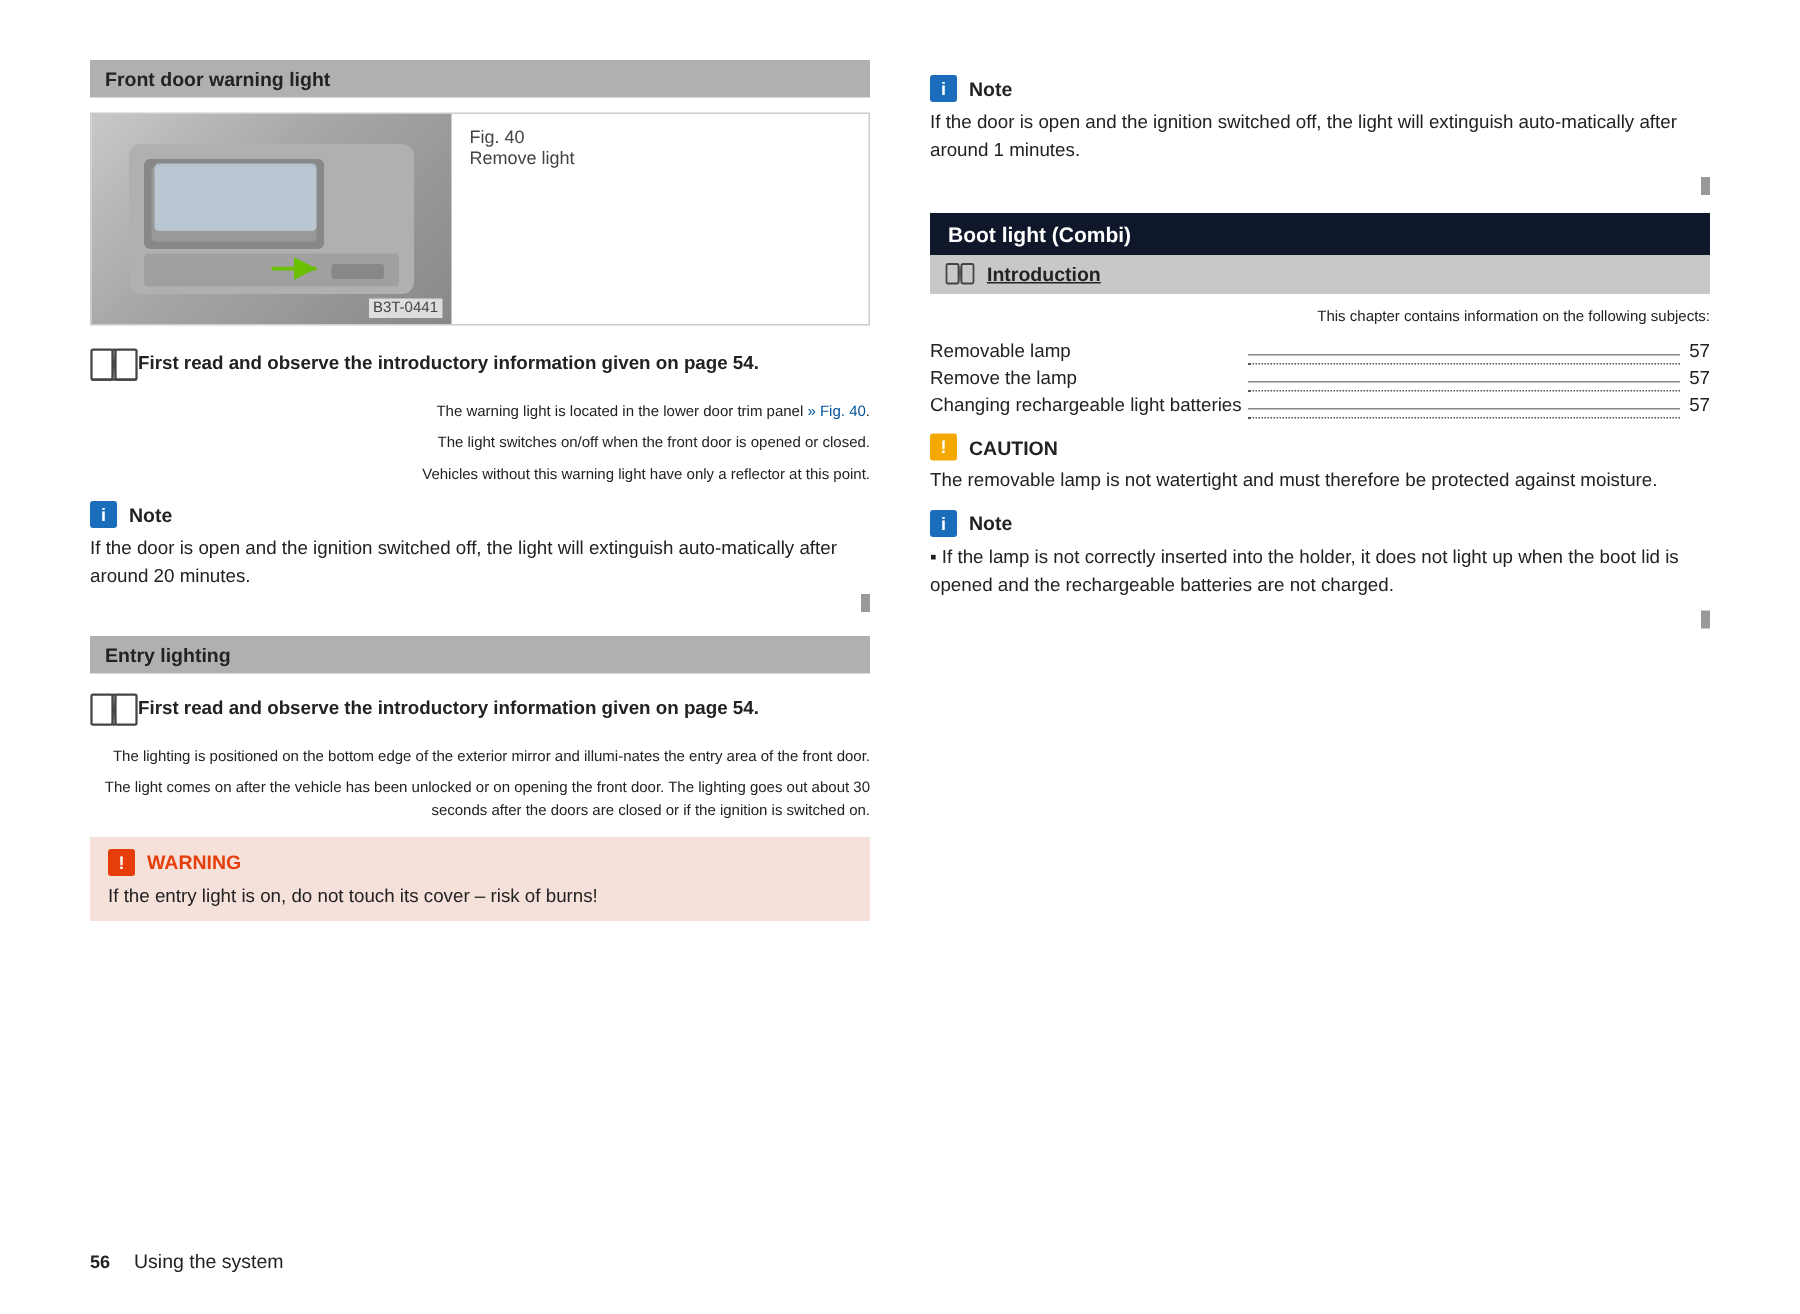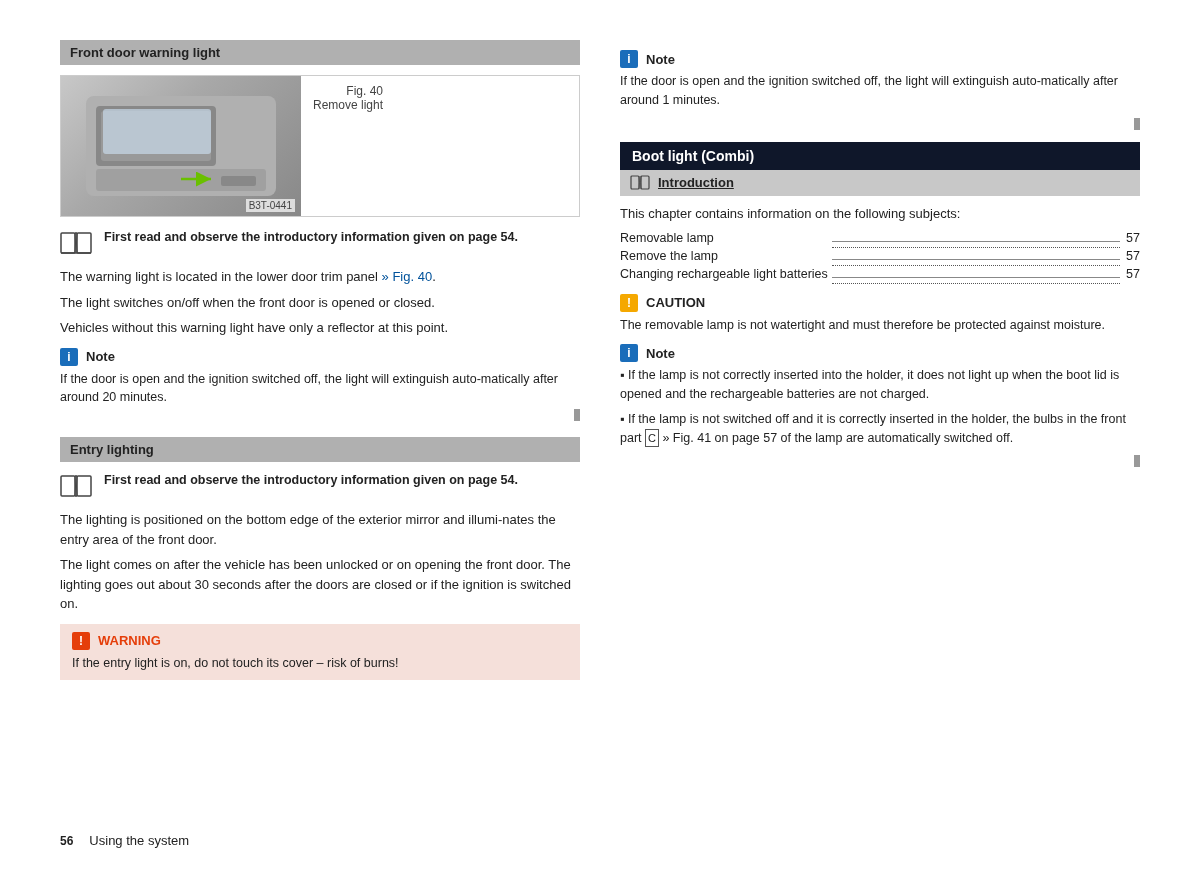--- a/index.html
+++ b/index.html
@@ -58,50 +58,50 @@
     
     .figure-box {
       display: flex;
       border: 1px solid #ccc;
       margin-bottom: 12px;
     }
     .figure-caption {
       padding: 8px 12px;
       font-size: 12px;
       color: #444;
-      text-align: right;
     }
     .figure-caption .fig-num {
       font-weight: normal;
     }
 
     
     .read-first {
       display: flex;
-      align-items: flex-start;
-      gap: 12px;
+      align-items: center;
+      gap: 0;
       margin-bottom: 10px;
     }
     .book-icon {
       width: 32px;
       height: 26px;
       flex-shrink: 0;
       margin-top: 2px;
     }
     .read-first-text {
       font-weight: bold;
       font-size: 12.5px;
       line-height: 1.4;
     }
 
     
     .body-text {
-      font-size: 13px;
+      font-size: 10px;
       line-height: 1.5;
       margin-bottom: 6px;
+      text-align: right;
     }
     .body-text a, .link {
       color: #00529b;
       text-decoration: none;
     }
     .note-icon {
       width: 18px;
       height: 18px;
       background: #1a6dba;
       color: #fff;
@@ -406,21 +406,20 @@
         <div class="note-section-body">The removable lamp is not watertight and must therefore be protected against moisture.</div>
       </div>
 
       <div class="note-section">
         <div class="note-section-header">
           <div class="note-icon">i</div>
           <span>Note</span>
         </div>
         <div class="note-section-body">
           <div style="margin-bottom:6px;">▪ If the lamp is not correctly inserted into the holder, it does not light up when the boot lid is opened and the rechargeable batteries are not charged.</div>
-          <div>▪ If the lamp is not switched off and it is correctly inserted in the holder, the bulbs in the front part <span class="inline-box">C</span> » Fig. 41 on page 57 of the lamp are automatically switched off.</div>
         </div>
       </div>
 
       <div style="display:flex; justify-content:flex-end; margin-top:8px;">
         <div style="width:6px; height:12px; background:#999;"></div>
       </div>
     </div>
   </div>
 
 </div>

